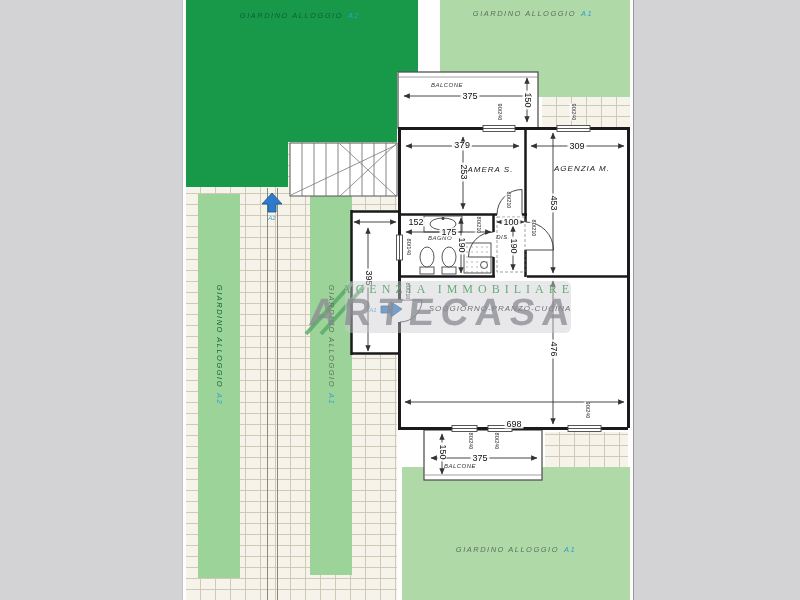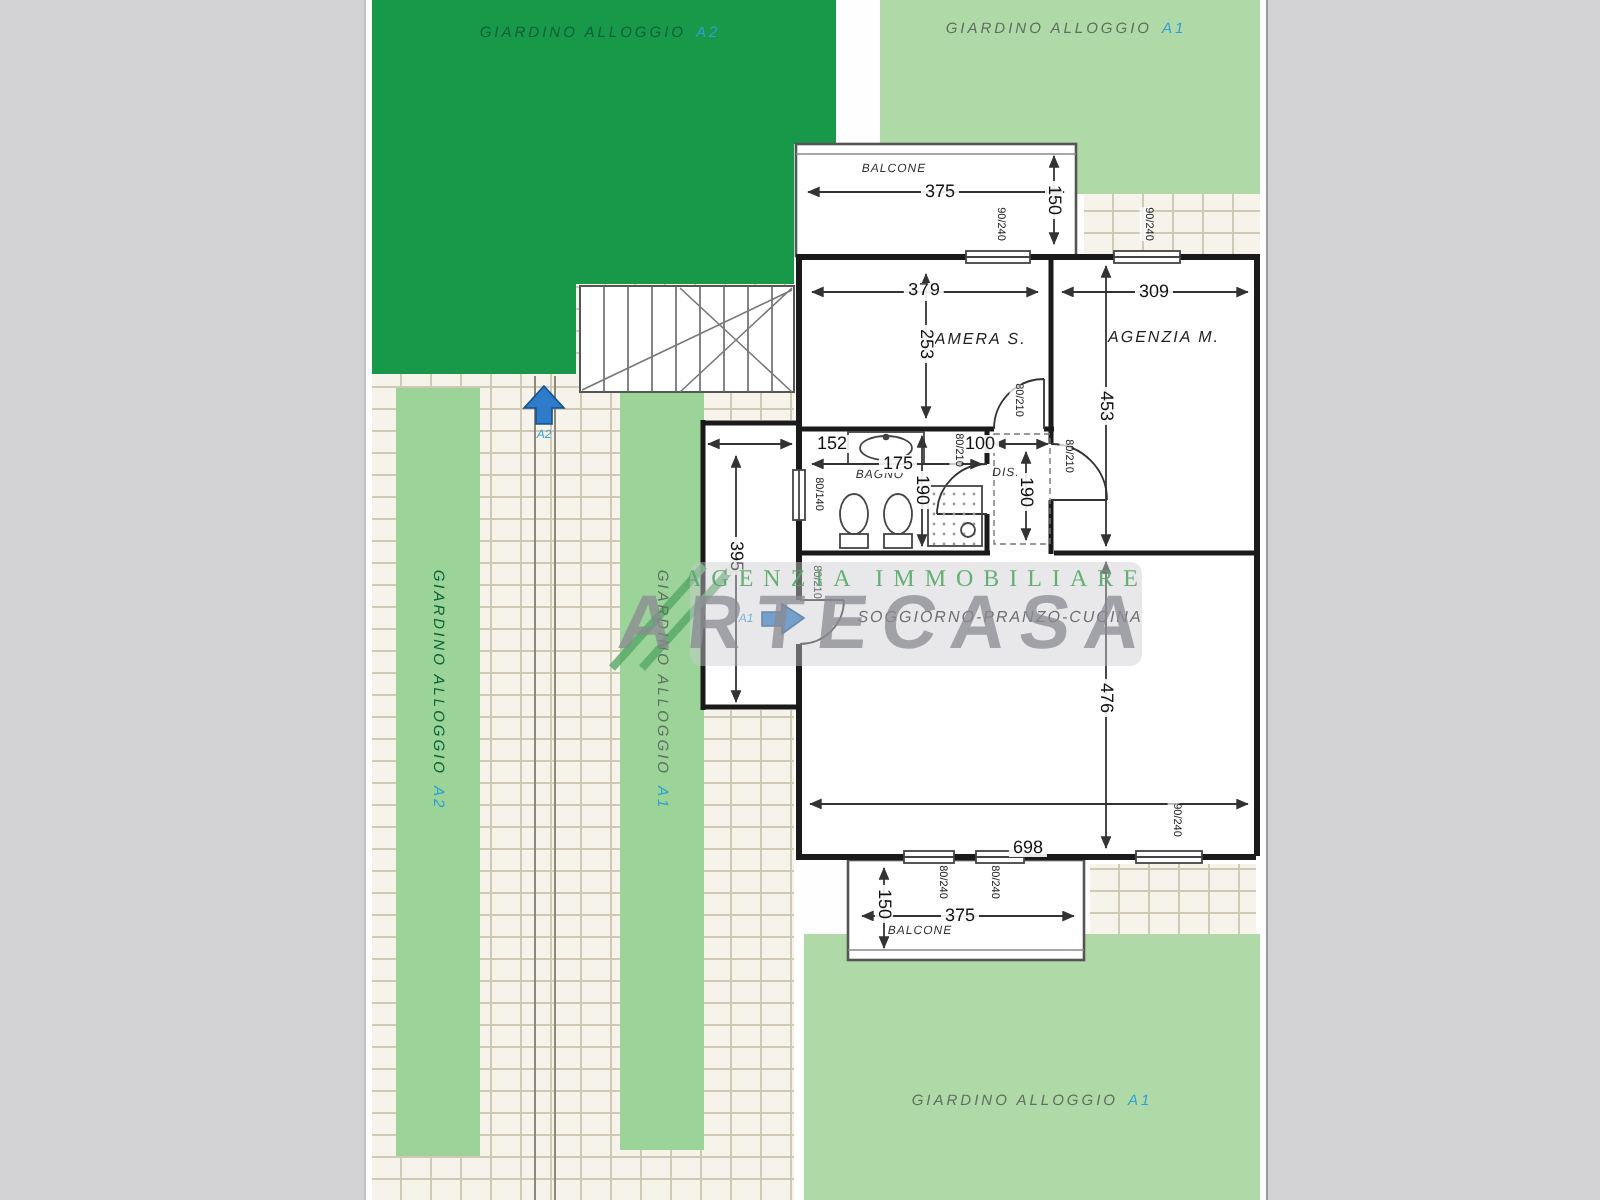--- a/index.html
+++ b/index.html
@@ -198,21 +198,21 @@
   <div class="lbl dim" style="left:470px;top:96px;">375</div>
   <div class="lbl dim rot" style="left:527px;top:100px;">150</div>
   <div class="lbl dim" style="left:462px;top:146px;font-family:Liberation Mono, monospace;">379</div>
   <div class="lbl dim rot" style="left:463px;top:172px;">253</div>
   <div class="lbl dim" style="left:577px;top:146px;">309</div>
   <div class="lbl dim rot" style="left:553px;top:203px;">453</div>
   <div class="lbl dim" style="left:371px;top:222px;margin-left:45px;">152</div>
   <div class="lbl dim rot" style="left:368px;top:278px;">395</div>
   <div class="lbl dim" style="left:449px;top:232px;">175</div>
   <div class="lbl dim rot" style="left:461px;top:245px;">190</div>
-  <div class="lbl dim" style="left:490px;top:222px;">100</div>
+  <div class="lbl dim" style="left:511px;top:222px;">100</div>
   <div class="lbl dim rot" style="left:513px;top:246px;">190</div>
   <div class="lbl dim rot" style="left:553px;top:349px;">476</div>
   <div class="lbl dim" style="left:514px;top:424px;text-align:center;">698</div>
   <div class="lbl dim" style="left:480px;top:458px;">375</div>
   <div class="lbl dim rot" style="left:442px;top:452px;">150</div>
 
   <div class="lbl open rot" style="left:499px;top:112px;">90/240</div>
   <div class="lbl open rot" style="left:573px;top:112px;">90/240</div>
   <div class="lbl open rot" style="left:470px;top:441px;">80/240</div>
   <div class="lbl open rot" style="left:496px;top:441px;">80/240</div>

